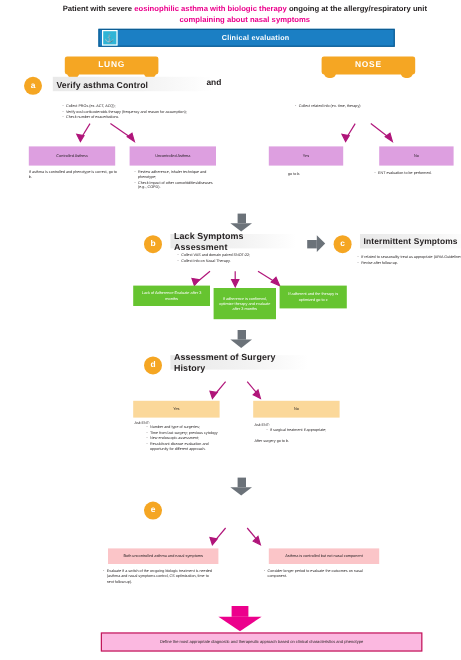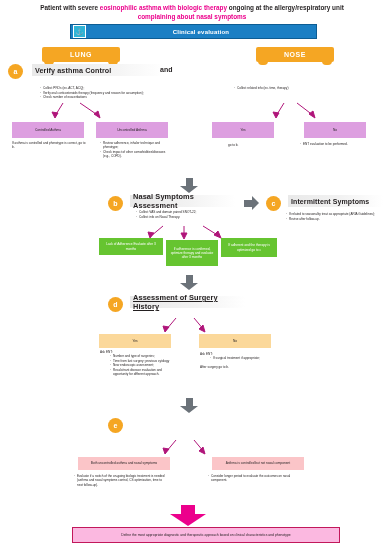--- a/index.html
+++ b/index.html
@@ -4,21 +4,21 @@
 <style>
   html,body{margin:0;padding:0;}
   body{
     width:384px;height:550px;
     background:#ffffff;
     font-family:"Liberation Sans", sans-serif;
     color:#231f20;
     overflow:hidden;
     position:relative;
   }
-  .canvas{position:relative;width:340px;height:550px;}
+  .canvas{position:relative;width:340px;height:550px;margin-left:12px;}
 
   
   .abs{position:absolute;}
 
   
   .title{
     left:40px;top:3px;width:304px;
     text-align:center;font-size:6.4px;line-height:9px;
     font-weight:bold;color:#231f20;
   }
@@ -223,21 +223,21 @@
 
   <div class="abs greyarrow" style="left:180px;top:178px;">
     <div class="shaft"></div>
       <div class="head"></div>
   </div>
 
   <div class="abs circle" style="left:108px;top:196px;">
     <span>b</span>
   </div>
   <div class="abs hdr" style="left:130px;top:195px;width:102px;font-size:7.4px;">
-    <span>Nasal Symptoms Assessment</span>
+    <span>Lack Symptoms Assessment</span>
   </div>
   <div class="abs bul" style="left:134px;top:210px;width:110px;">
     <ul>
       <li>Collect VAS and domain paired SNOT-22;</li>
       <li>Collect info on Nasal Therapy.</li>
     </ul>
   </div>
 
   <div class="abs greyright" style="left:244px;top:196px;">
     <div class="shaft"></div>
@@ -279,21 +279,21 @@
   </div>
 
   <div class="abs greyarrow" style="left:180px;top:275px;">
     <div class="shaft"></div>
       <div class="head"></div>
   </div>
 
   <div class="abs circle" style="left:108px;top:297px;">
     <span>d</span>
   </div>
-  <div class="abs hdr" style="left:130px;top:296px;width:112px;font-size:7.4px;text-decoration:underline;">
+  <div class="abs hdr" style="left:130px;top:296px;width:112px;font-size:7.4px;">
     <span>Assessment  of Surgery History</span>
   </div>
 
   <svg class="conn">
     <g stroke="#b0157a" stroke-width="1" fill="#b0157a">
       <line x1="176" y1="318" x2="166" y2="330"></line>
       <polygon points="165,332 163,326 169,327"></polygon>
       <line x1="194" y1="318" x2="204" y2="330"></line>
       <polygon points="205,332 199,329 203,325"></polygon>
     </g>

